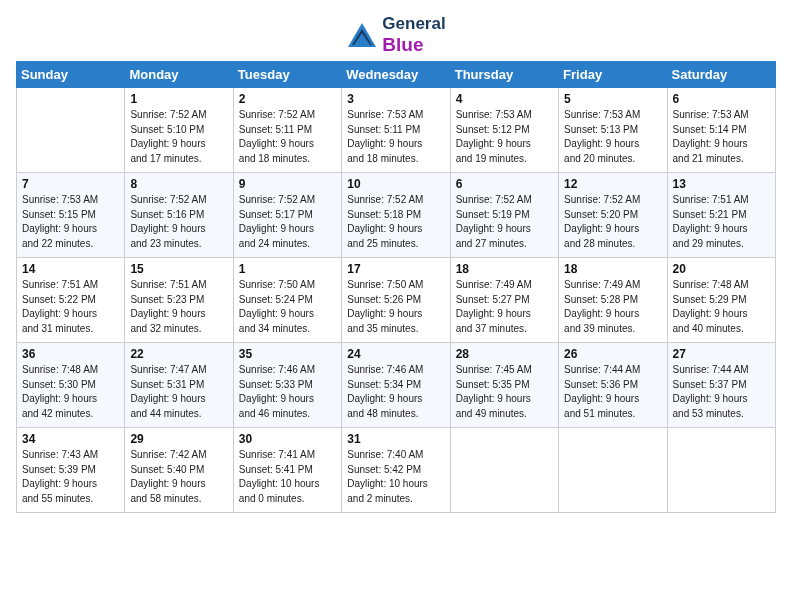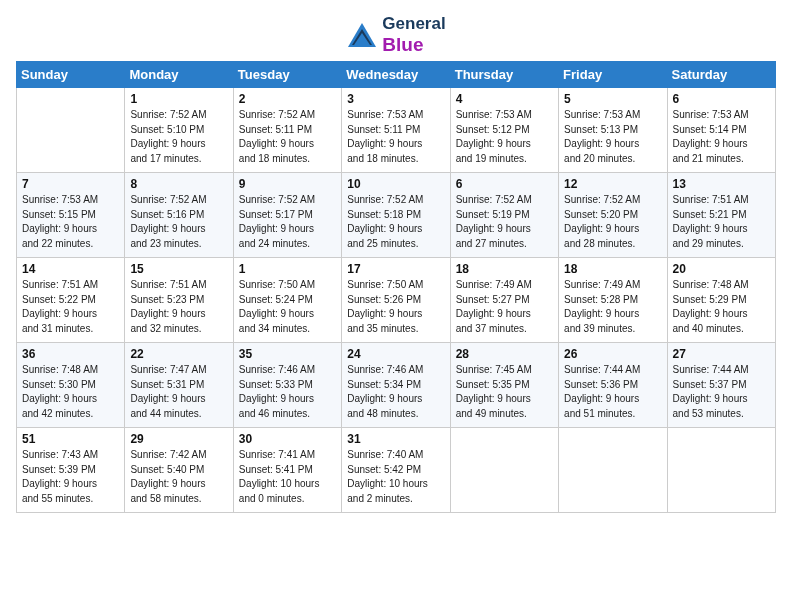--- a/index.html
+++ b/index.html
@@ -235,21 +235,21 @@
             <span class="day-number">26</span>
             <div class="day-info">Sunrise: 7:44 AM<br>Sunset: 5:36 PM<br>Daylight: 9 hours<br>and 51 minutes.</div>
           </td>
           <td>
             <span class="day-number">27</span>
             <div class="day-info">Sunrise: 7:44 AM<br>Sunset: 5:37 PM<br>Daylight: 9 hours<br>and 53 minutes.</div>
           </td>
         </tr>
         <tr>
           <td>
-            <span class="day-number">51</span>
+            <span class="day-number">34</span>
             <div class="day-info">Sunrise: 7:43 AM<br>Sunset: 5:39 PM<br>Daylight: 9 hours<br>and 55 minutes.</div>
           </td>
           <td>
             <span class="day-number">29</span>
             <div class="day-info">Sunrise: 7:42 AM<br>Sunset: 5:40 PM<br>Daylight: 9 hours<br>and 58 minutes.</div>
           </td>
           <td>
             <span class="day-number">30</span>
             <div class="day-info">Sunrise: 7:41 AM<br>Sunset: 5:41 PM<br>Daylight: 10 hours<br>and 0 minutes.</div>
           </td>

